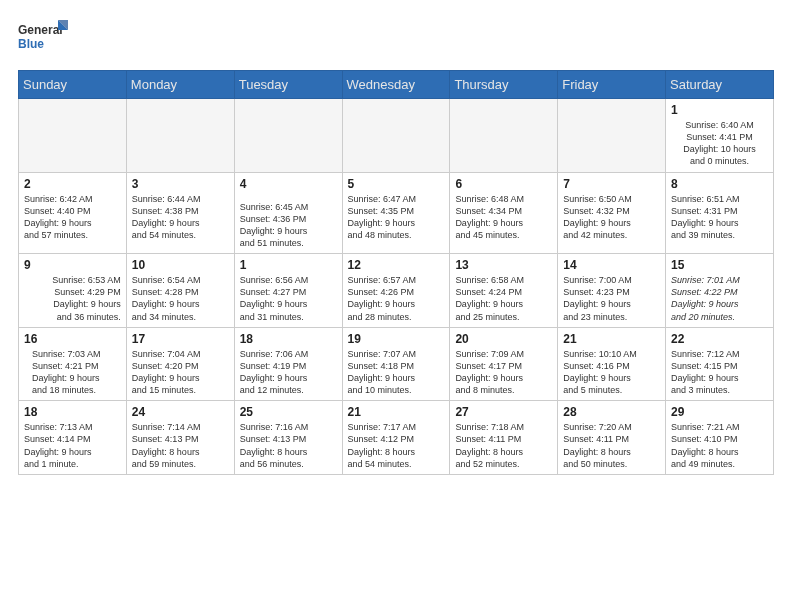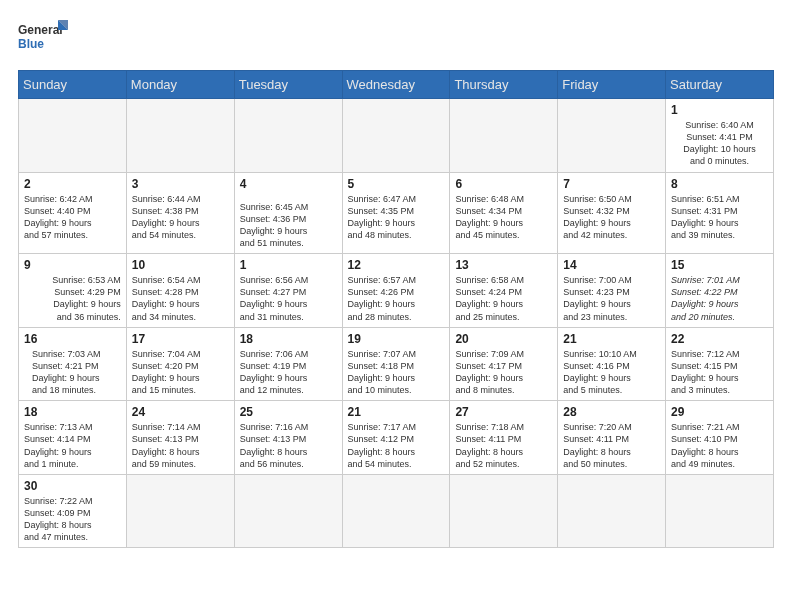--- a/index.html
+++ b/index.html
@@ -328,30 +328,15 @@
 and 50 minutes.</div>
           </td>
           <td>
             <div class="day-number">29</div>
             <div class="day-info" style="white-space: pre-line;">Sunrise: 7:21 AM
 Sunset: 4:10 PM
 Daylight: 8 hours
 and 49 minutes.</div>
           </td>
         </tr>
-        <tr class="last-row">
-          <td>
-            <div class="day-number">30</div>
-            <div class="day-info" style="white-space: pre-line;">Sunrise: 7:22 AM
-Sunset: 4:09 PM
-Daylight: 8 hours
-and 47 minutes.</div>
-          </td>
-          <td class="empty"></td>
-          <td class="empty"></td>
-          <td class="empty"></td>
-          <td class="empty"></td>
-          <td class="empty"></td>
-          <td class="empty"></td>
-        </tr>
       </tbody>
   </table>
 </div>
 
 </body></html>

